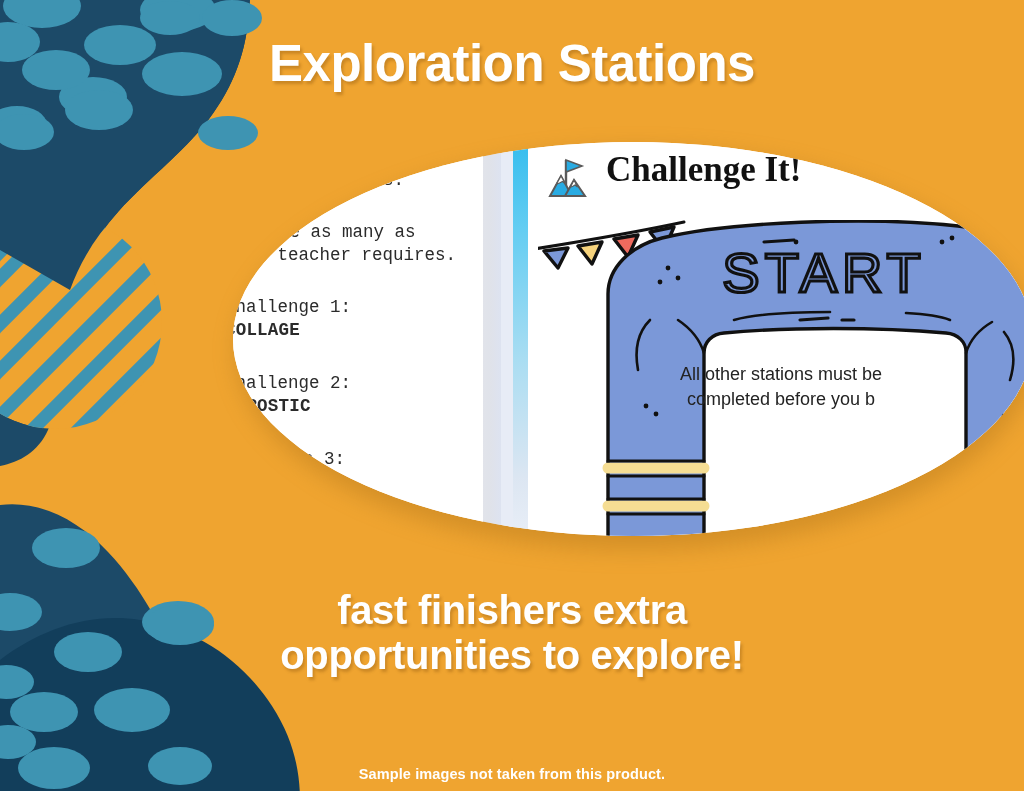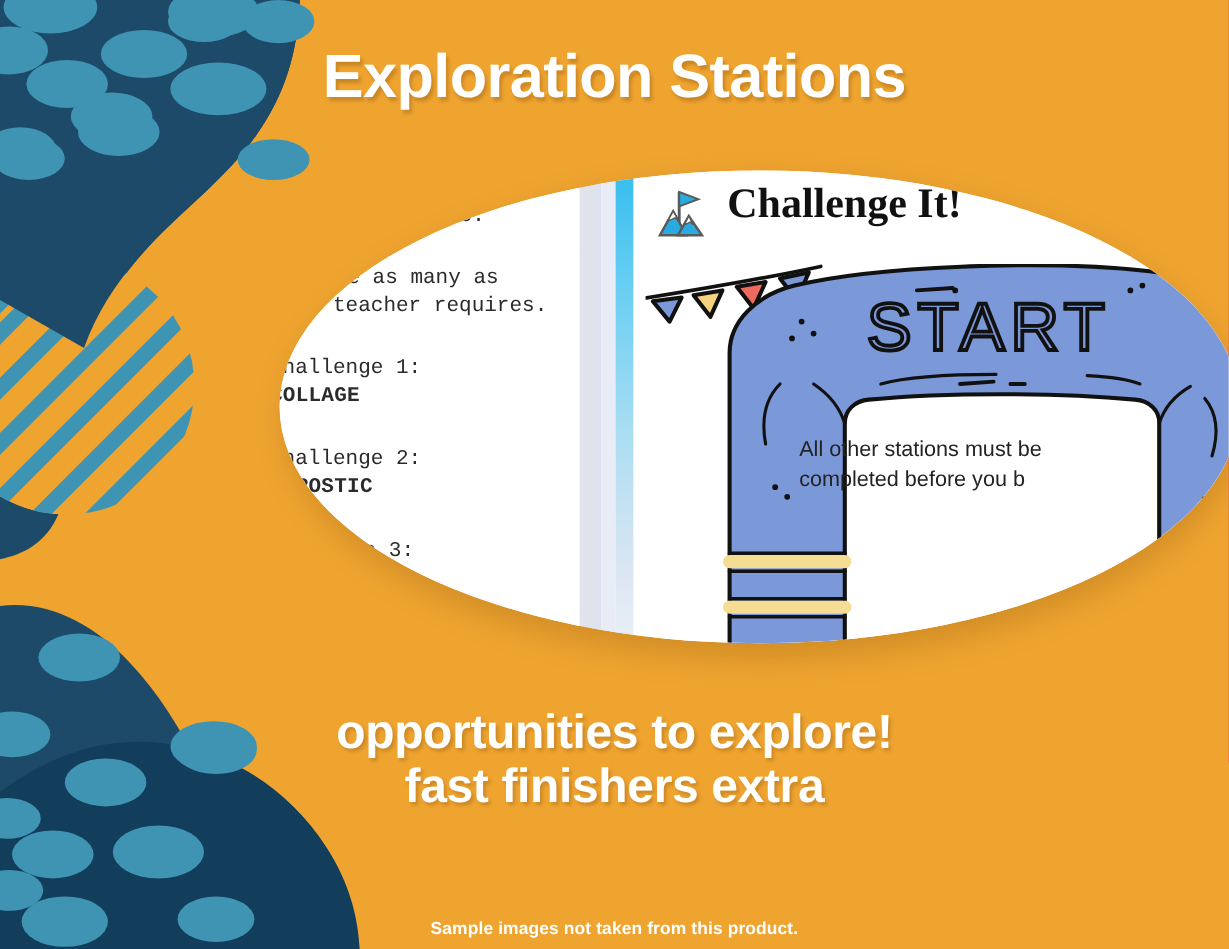--- a/index.html
+++ b/index.html
@@ -76,21 +76,21 @@
     font-family:"Liberation Serif", serif;
     font-size:35px;font-weight:bold;color:#111111;
     letter-spacing:0px;white-space:nowrap;text-align:right;
   }
 
   
   .arch{position:absolute;left:10px;top:78px;width:540px;height:320px;}
 
   .arch-text{
     position:absolute;left:138px;top:220px;width:230px;
-    color:#232323;
+    text-align:center;color:#232323;
     font-size:18px;line-height:1.38;
   }
 
   
   .headline{
     position:absolute;left:0;right:0;top:588px;
     text-align:center;color:#FFFFFF;
     font-size:40px;font-weight:bold;line-height:1.13;
     letter-spacing:-0.3px;
     text-shadow:2px 3px 3px rgba(120,70,10,.30);
@@ -290,19 +290,19 @@
 
           <text x="286" y="72" text-anchor="middle" font-family="'Liberation Sans', sans-serif" font-size="56" font-weight="400" letter-spacing="5" fill="none" stroke="#111111" stroke-width="3.2">START</text>
         </svg>
 
         <div class="arch-text">All other stations must be completed before you b</div>
       </div>
     </div>
   </div>
 
   <div class="headline">
+    <div>fast finishers extra</div>
     <div>opportunities to explore!</div>
-    <div>fast finishers extra</div>
   </div>
 
   <div class="footnote">Sample images not taken from this product.</div>
 
 </div>
 
 </body></html>

